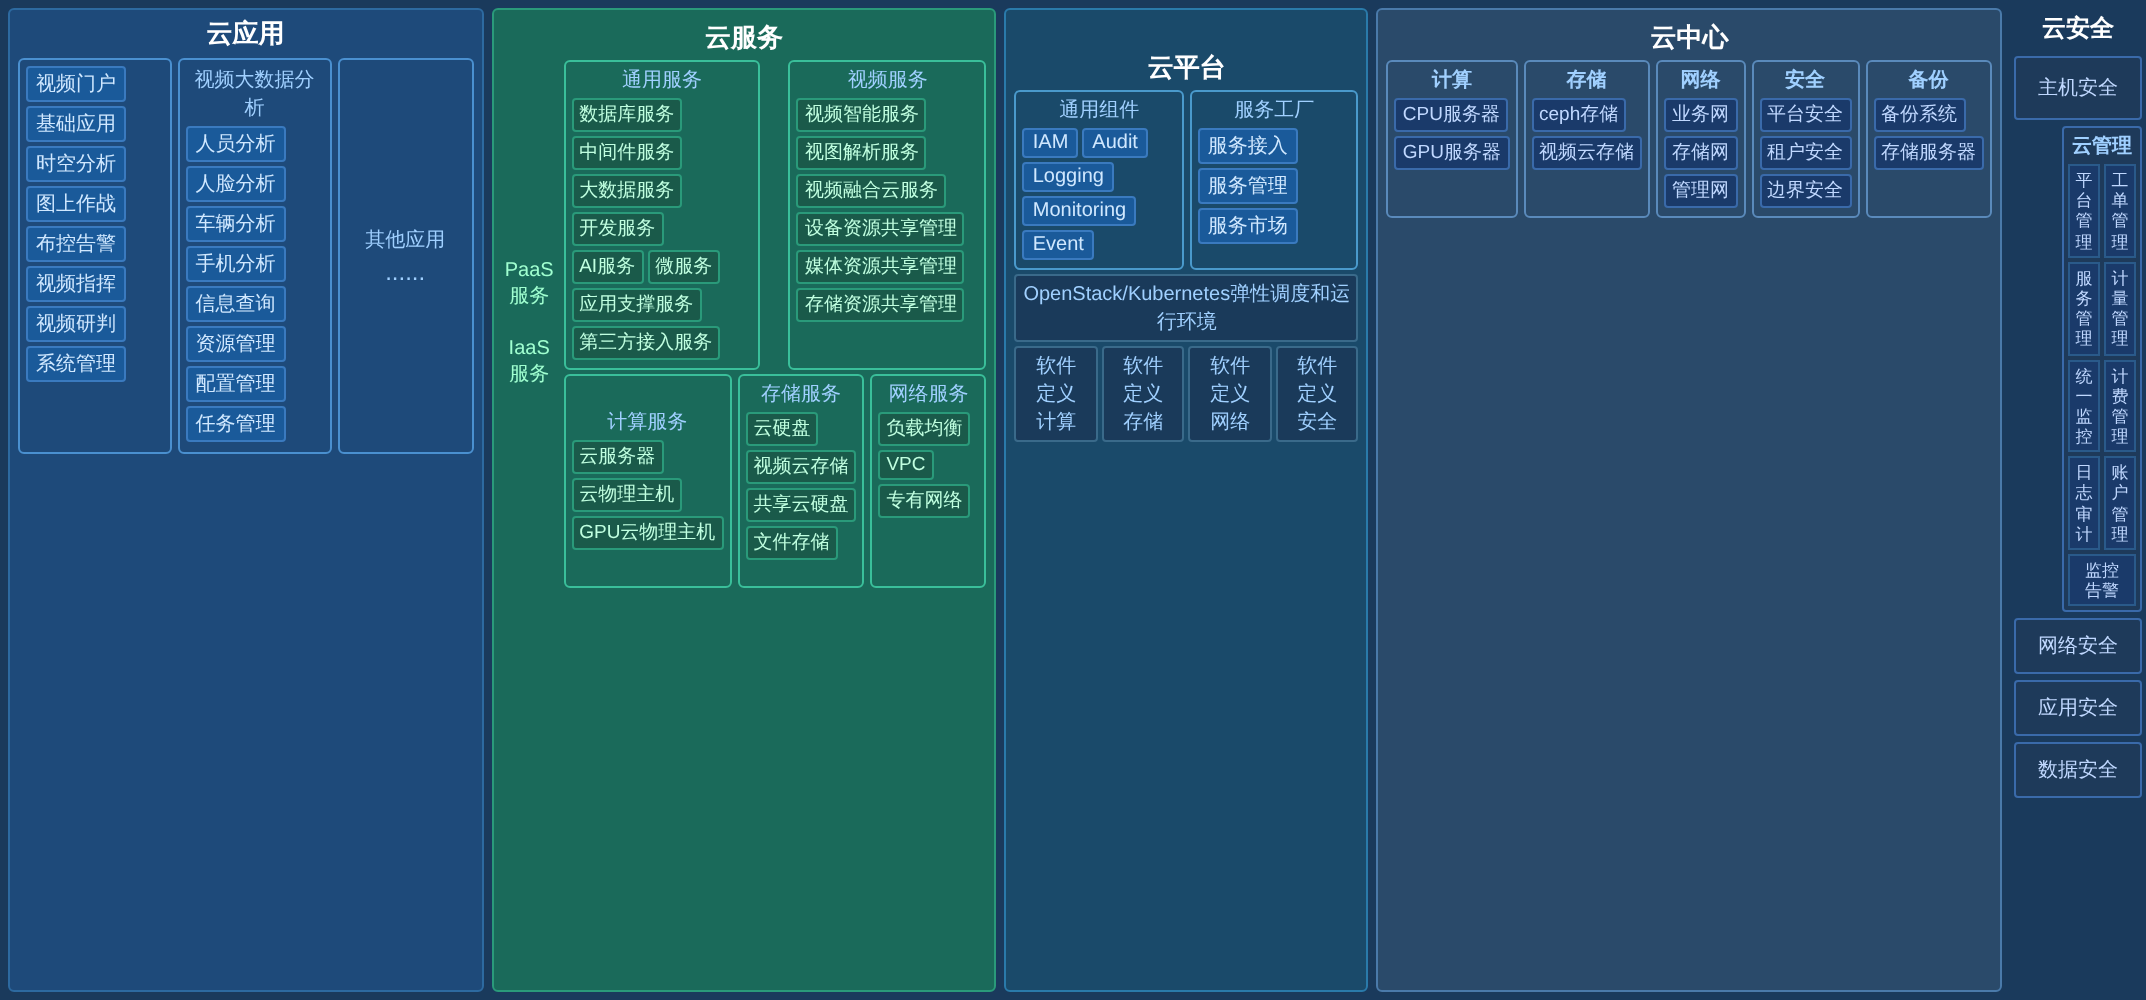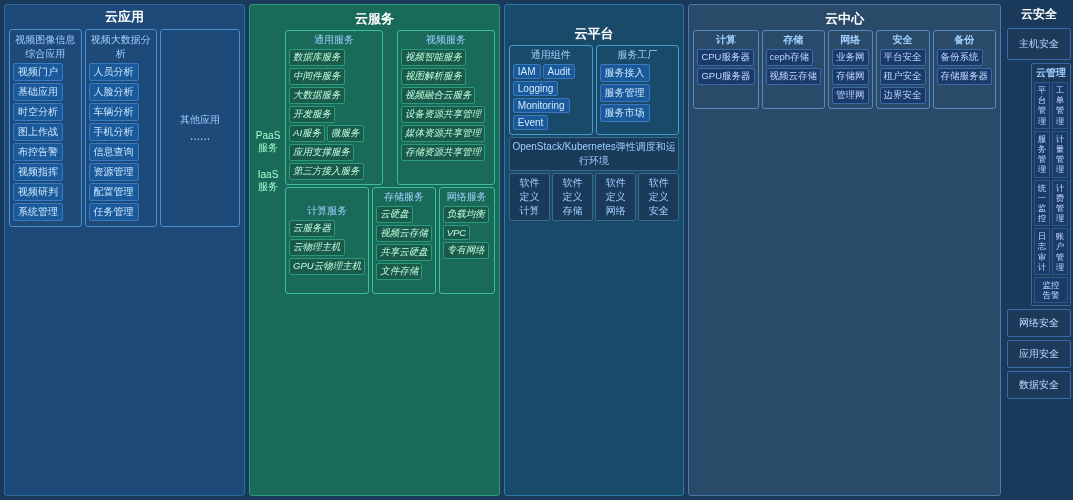--- a/index.html
+++ b/index.html
@@ -62,21 +62,21 @@
     .video-big-data-box {
       border: 1px solid #4a90d0;
       border-radius: 3px;
       padding: 3px;
       flex: 1;
     }
     .other-apps-box {
       border: 1px solid #4a90d0;
       border-radius: 3px;
       padding: 5px;
-      width: 80px;
+      width: 68px;
       display: flex;
       align-items: center;
       justify-content: center;
     }
     .sub-title {
       text-align: center;
       font-size: 10px;
       color: #a0d0ff;
       margin-bottom: 2px;
     }
@@ -152,21 +152,20 @@
       flex: 1;
     }
     .green-tag {
       background: #1a5a4a;
       border: 1px solid #2a9a7a;
       border-radius: 2px;
       padding: 1px 3px;
       font-size: 9.5px;
       color: #c0ffe0;
       white-space: nowrap;
-      font-style: italic;
     }
 
     
     .cloud-platform-section {
       background: #1a4a6a;
       border: 1px solid #2a7aaa;
       border-radius: 3px;
       padding: 18px 4px;
     }
     .platform-inner {
@@ -272,21 +271,20 @@
 
 <div class="main-container">
 
   <div class="left-content">
 
     <div class="cloud-app-section">
       <div class="cloud-app-title">云应用</div>
       <div class="cloud-app-inner">
 
         <div class="video-image-box">
-          <div class="sub-title">视频图像信息综合应用</div>
           <div class="tag-row">
             <span class="tag">视频门户</span>
             <span class="tag">基础应用</span>
             <span class="tag">时空分析</span>
             <span class="tag">图上作战</span>
           </div>
           <div class="tag-row">
             <span class="tag">布控告警</span>
             <span class="tag">视频指挥</span>
             <span class="tag">视频研判</span>

